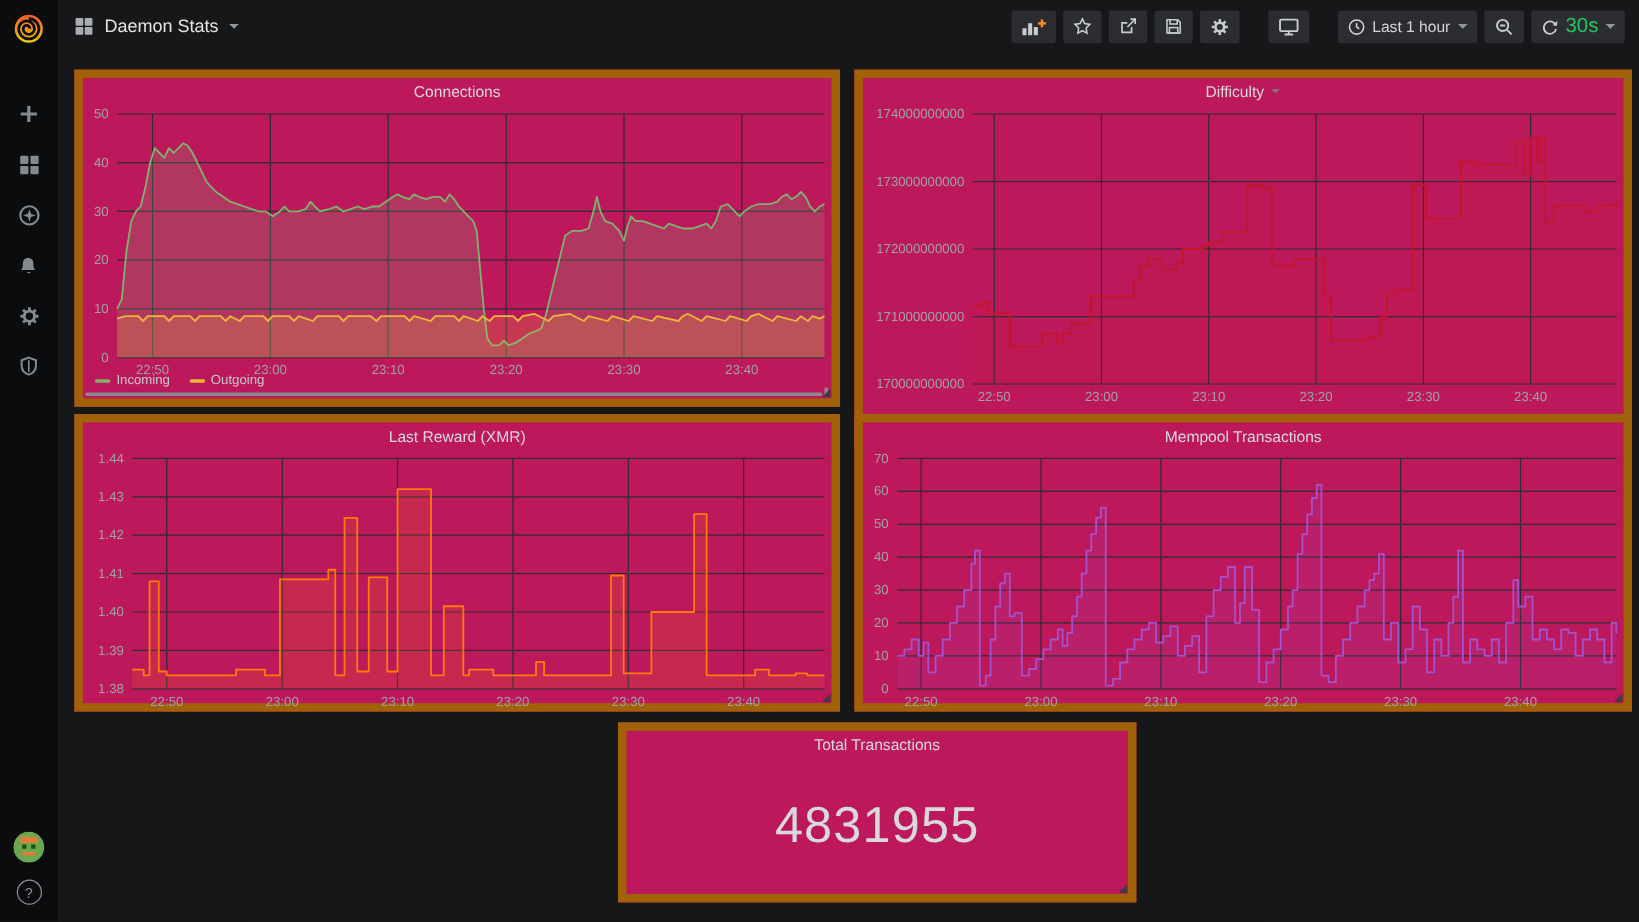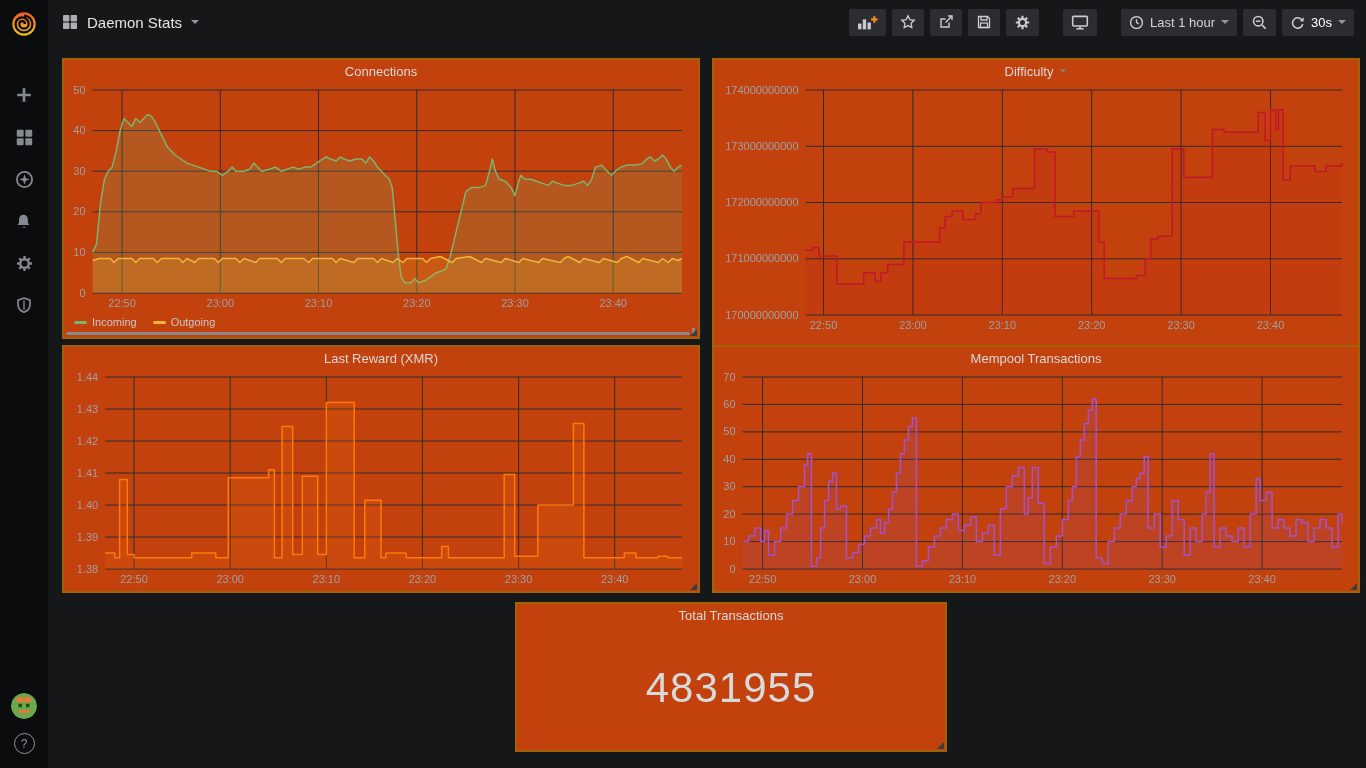--- a/index.html
+++ b/index.html
@@ -24,25 +24,25 @@
   .nav-left{display:flex;align-items:center;gap:9px;}
   .nav-title{color:#e3e4e6;font-size:15px;}
   .caret{width:0;height:0;border-left:4px solid transparent;border-right:4px solid transparent;
     border-top:4px solid #9097a0;display:inline-block;}
   .nav-right{display:flex;align-items:center;gap:6px;}
   .tbtn{height:27px;background:#2b2d31;border-radius:2px;display:flex;align-items:center;
     justify-content:center;gap:6px;padding:0 8px;cursor:pointer;box-sizing:border-box;}
   .tbtn svg{display:block;}
   .gap{width:12px;}
   .tp-text{color:#d3d4d6;font-size:13px;}
-  .refresh-text{color:#ffffff;font-size:13px;}
+  .refresh-text{color:#22c55e;font-size:17px;}
 
   
   main{position:absolute;left:48px;top:44px;right:0;bottom:0;}
-  .panel{position:absolute;background:#c2410c;border:2px solid #a16207;box-sizing:border-box;}
+  .panel{position:absolute;background:#be185d;border:7px solid #a16207;box-sizing:border-box;}
   .ptitle{height:22px;display:flex;align-items:center;justify-content:center;gap:6px;
     color:#d8d9da;font-size:13px;font-weight:500;cursor:pointer;}
   .ptitle .caret{border-top-color:#7b7f85;transform:scale(.85);}
   .chart{position:absolute;left:4px;right:4px;top:22px;bottom:6px;}
   .chart svg text{fill:#9da1a6;font-size:11px;font-family:"Liberation Sans",sans-serif;}
   .legend{position:absolute;left:10px;bottom:9px;display:flex;gap:16px;align-items:center;}
   .lg-item{display:flex;align-items:center;gap:5px;cursor:pointer;}
   .lg-marker{width:13px;height:3px;border-radius:1.5px;display:inline-block;}
   .lg-label{color:#c7c8ca;font-size:11px;}
   .scrollbar{position:absolute;left:2px;right:8px;bottom:2px;height:3px;background:#87898c;

